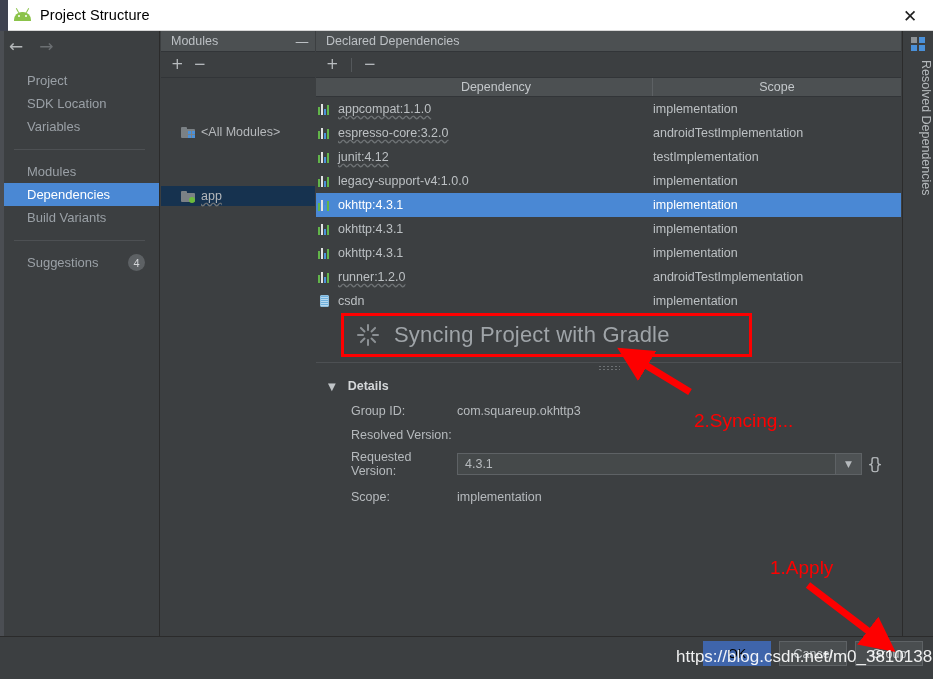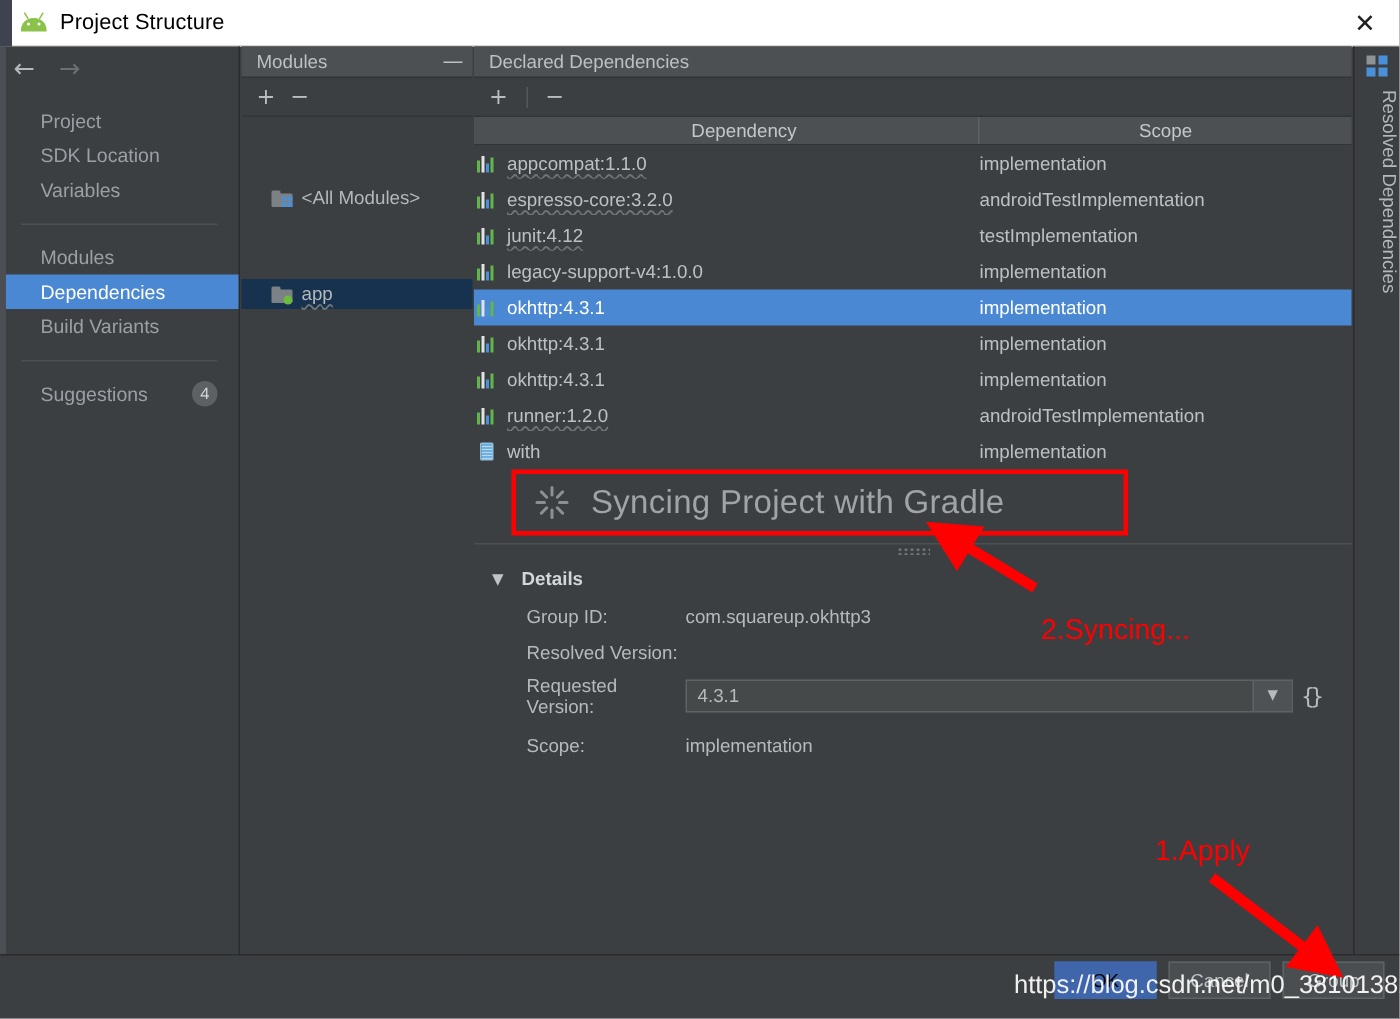--- a/index.html
+++ b/index.html
@@ -430,21 +430,21 @@
             <i></i>
             <i></i>
           </span>
           <span class="wavy-u">runner:1.2.0</span>
         </span>
       <span class="dep-scope">androidTestImplementation</span>
     </div>
     <div class="dep-row">
       <span class="dep-name">
           <span class="jar-icon"></span>
-          <span>with</span>
+          <span>csdn</span>
         </span>
       <span class="dep-scope">implementation</span>
     </div>
   </div>
 
   <div class="sync-strip"></div>
   <div class="sync-box">
     <span class="spinner">
       <i style="transform:rotate(0deg)"></i>
         <i style="transform:rotate(45deg)"></i>

